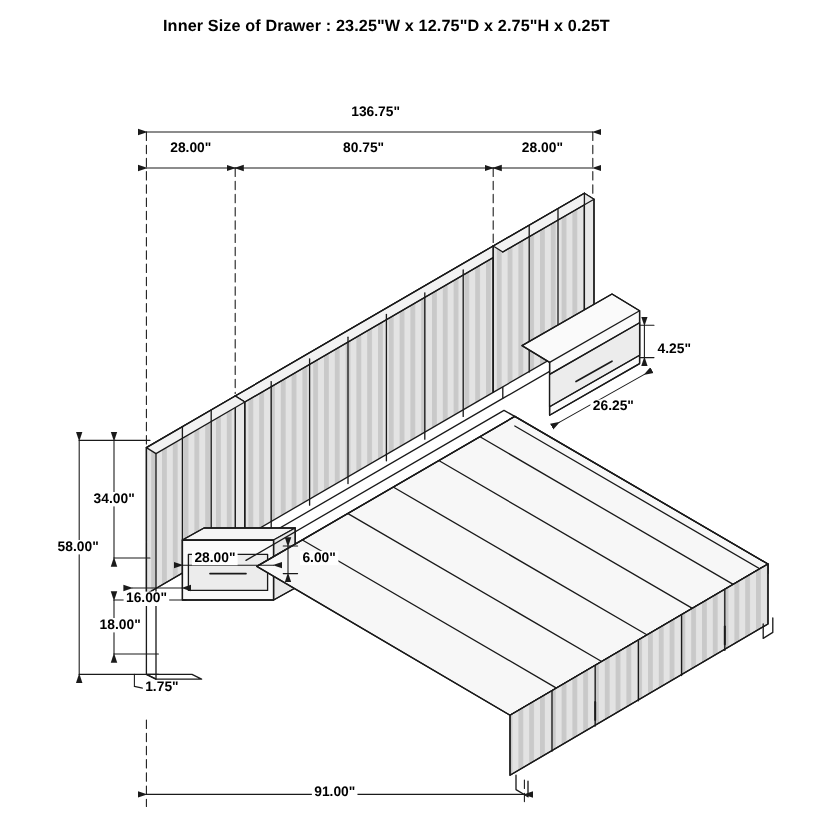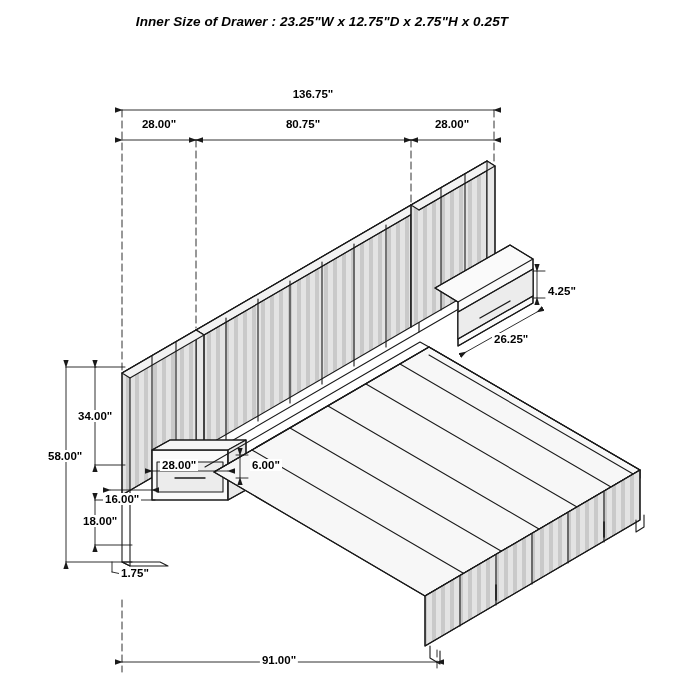--- a/index.html
+++ b/index.html
@@ -12,21 +12,20 @@
     overflow:hidden;
   }
   .stage{position:absolute;inset:0;}
   .title{
     position:absolute;
     top:14px;left:0;width:644px;
     text-align:center;
     font-size:13.5px;
     font-weight:bold;
     letter-spacing:0.1px;
-    font-style:italic;
   }
   svg{position:absolute;top:0;left:0;width:700px;height:700px;}
   .dim-label{
     position:absolute;
     font-size:11.5px;
     font-weight:bold;
     background:#fff;
     padding:0 2px;
     white-space:nowrap;
   }

